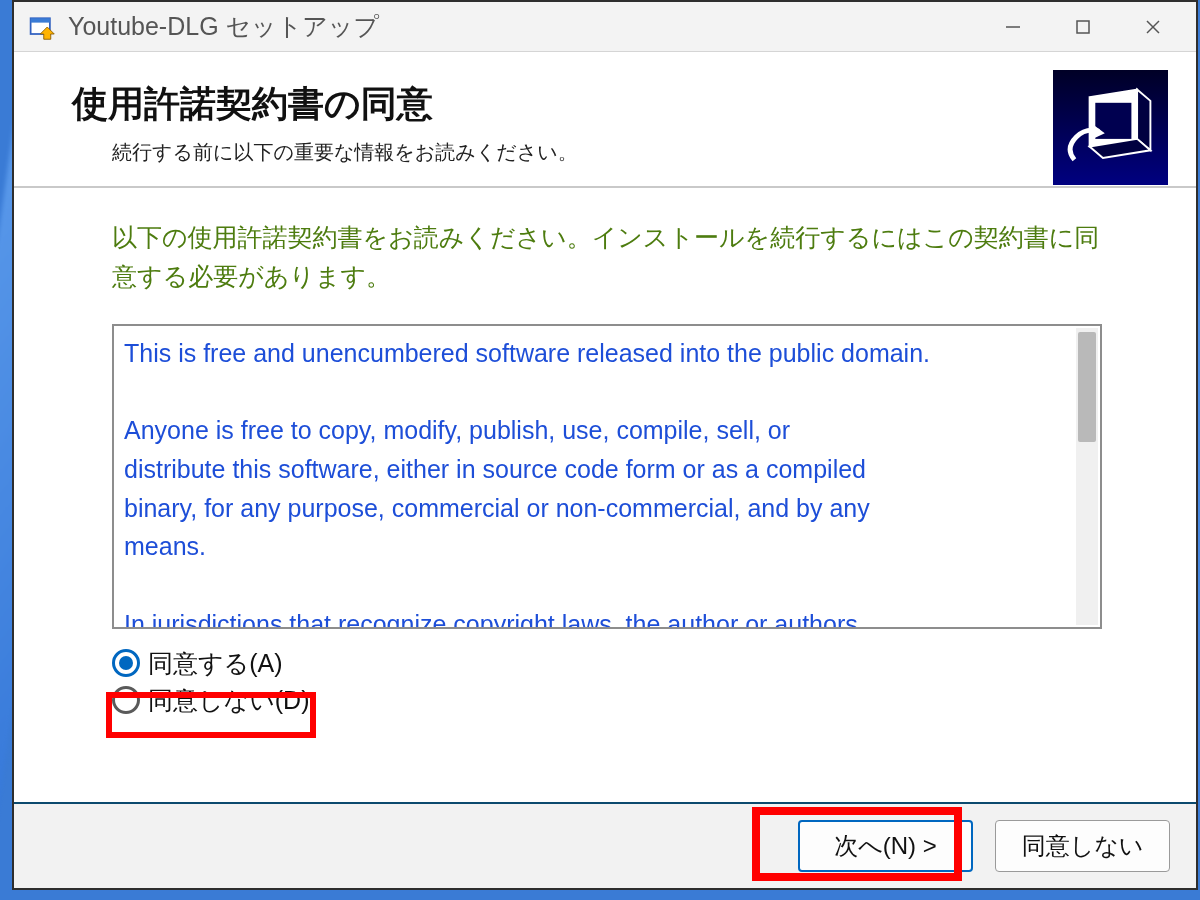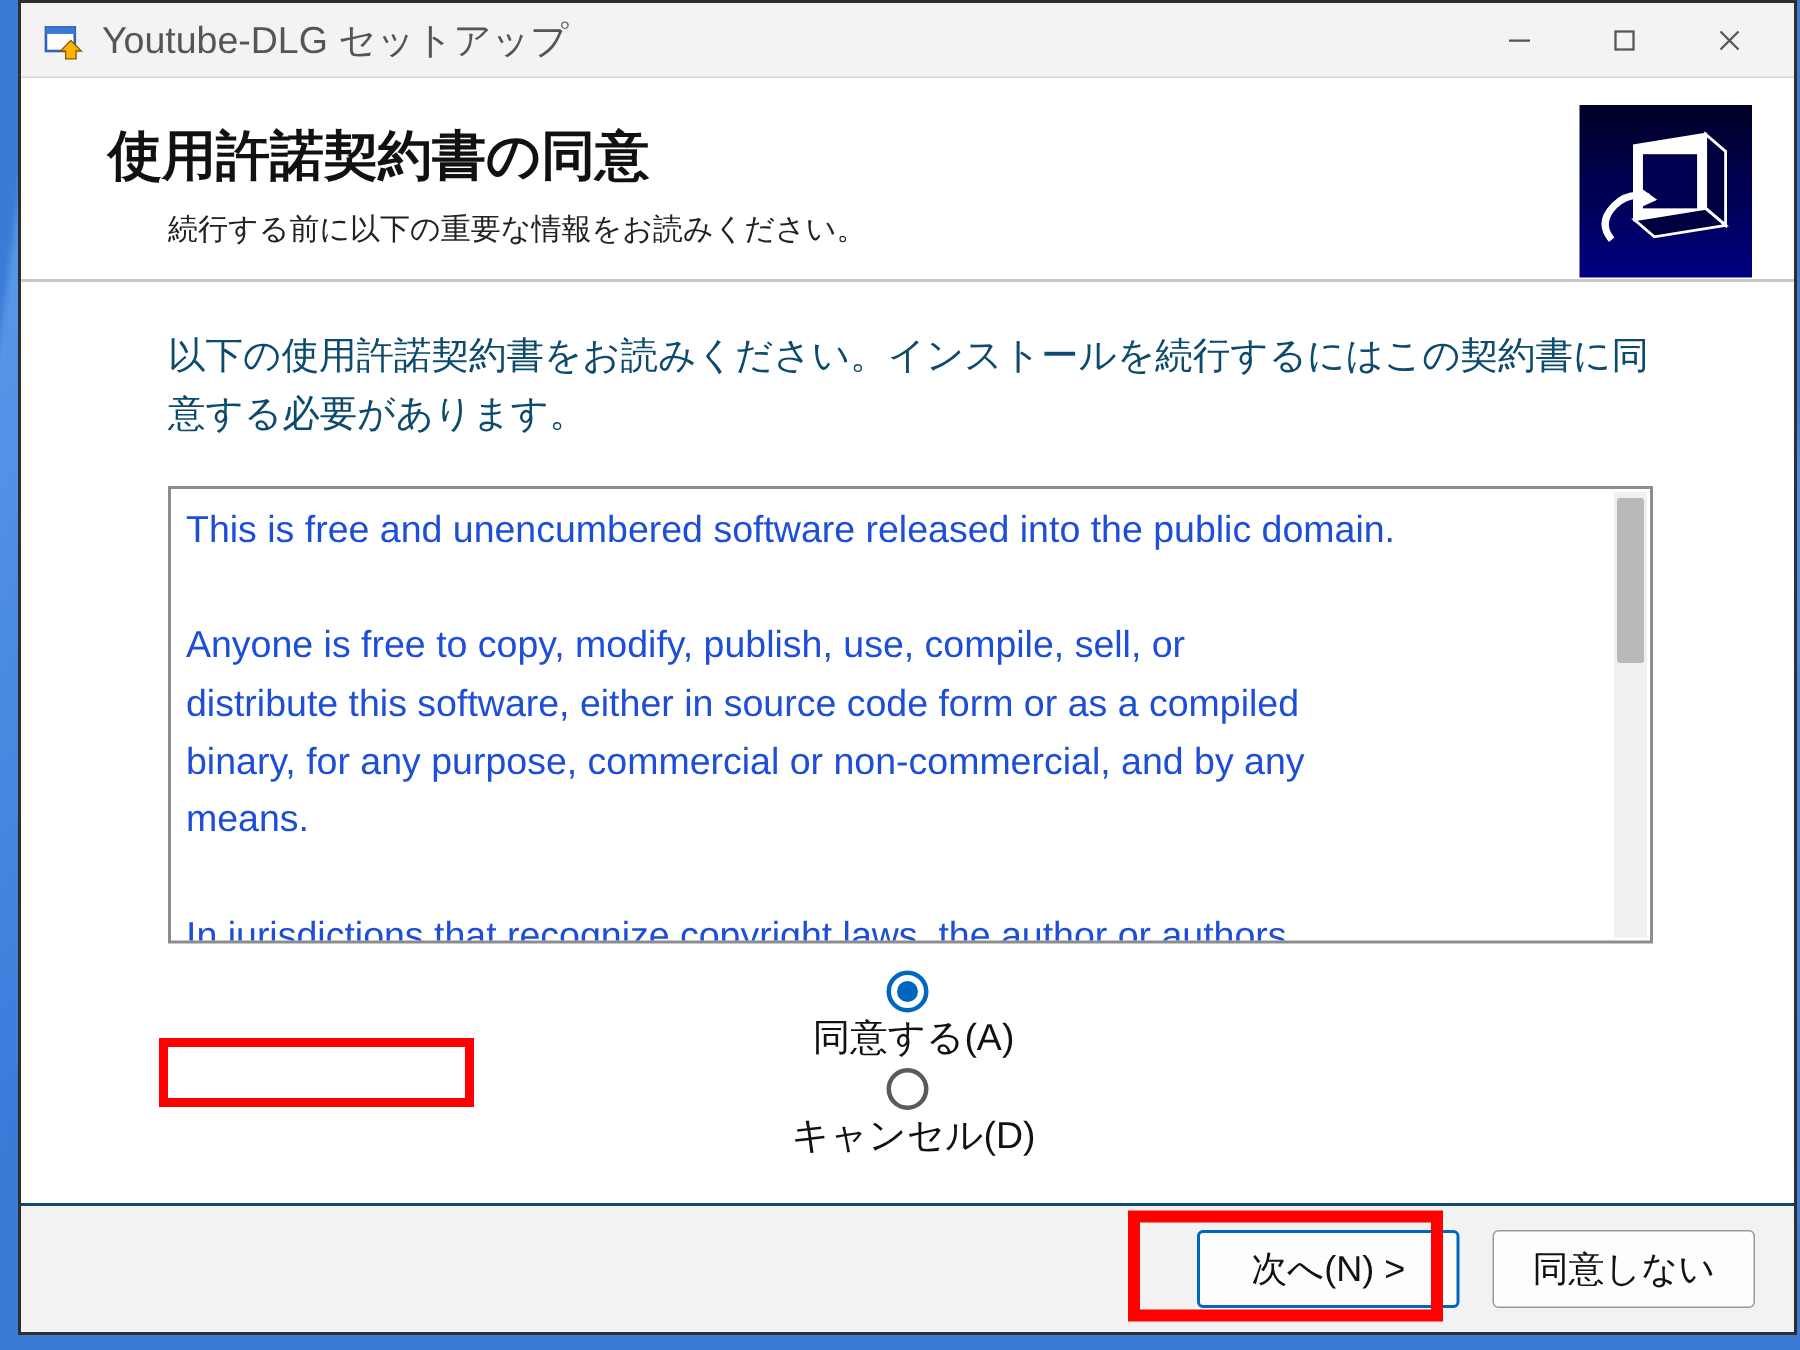--- a/index.html
+++ b/index.html
@@ -30,41 +30,41 @@
 
   .header-area { position:relative; padding: 28px 45px 20px 58px; border-bottom: 2px solid #c9c9c9; }
   .header-area .heading { font-size: 36px; font-weight: 700; color:#111; }
   .header-area .subheading { font-size: 20px; color:#222; margin: 10px 0 0 40px; }
   .wizard-icon {
     position:absolute; right: 28px; top: 18px; width: 115px; height: 115px;
     background: linear-gradient(#000026,#000080); display:flex; align-items:center; justify-content:center;
   }
 
   .body-area { padding: 30px 90px 10px 98px; }
-  .instruction { font-size: 25px; color:#0c4a6e; line-height: 1.55; }
+  .instruction { font-size: 25px; color:#4d7c0f; line-height: 1.55; }
   .license-box {
     margin-top: 28px; width: 990px; height: 305px;
     border: 2px solid #8d8d8d; background:#fff; position:relative;
   }
   .license-text {
     position:absolute; inset:0; padding: 8px 26px 16px 10px;
     font-size: 25px; line-height: 1.55; color:#1d4ed8;
     overflow:hidden; white-space: pre-wrap;
   }
   .license-scrollbar {
     position:absolute; right:2px; top:2px; bottom:2px; width:22px;
     background:#f0f0f0;
   }
   .license-scrollbar .thumb {
     position:absolute; left:2px; right:2px; top:4px; height:110px;
     background:#b9b9b9; border-radius:2px;
   }
 
   .radio-group { margin-top: 18px; }
-  .radio-row { display:flex; align-items:center; font-size:25px; color:#111; margin: 4px 0; flex-direction: column; }
+  .radio-row { display:flex; align-items:center; font-size:25px; color:#111; margin: 4px 0; }
   .radio-outer {
     width:28px; height:28px; border:3px solid #5a5a5a; border-radius:50%;
     margin-right:8px; display:flex; align-items:center; justify-content:center; background:#fff;
   }
   .radio-row.selected .radio-outer { border-color:#0067c0; }
   .radio-inner { width:14px; height:14px; border-radius:50%; background:#0067c0; display:none; }
   .radio-row.selected .radio-inner { display:block; }
 
   .highlight-accept {
     position:absolute; border:6px solid #ff0000;
@@ -157,21 +157,21 @@
 
       <div class="radio-group">
         <div class="radio-row selected">
           <span class="radio-outer">
               <span class="radio-inner"></span>
             </span>
           <span>同意する(A)</span>
         </div>
         <div class="radio-row">
           <span class="radio-outer"></span>
-          <span>キャンセル(D)</span>
+          <span>同意しない(D)</span>
         </div>
       </div>
     </div>
 
     <div class="highlight-accept" style="left:92px; top:640px; width:210px; height:46px;"></div>
 
   </div>
 
   <div class="footer">
     <div style="position:relative;">

